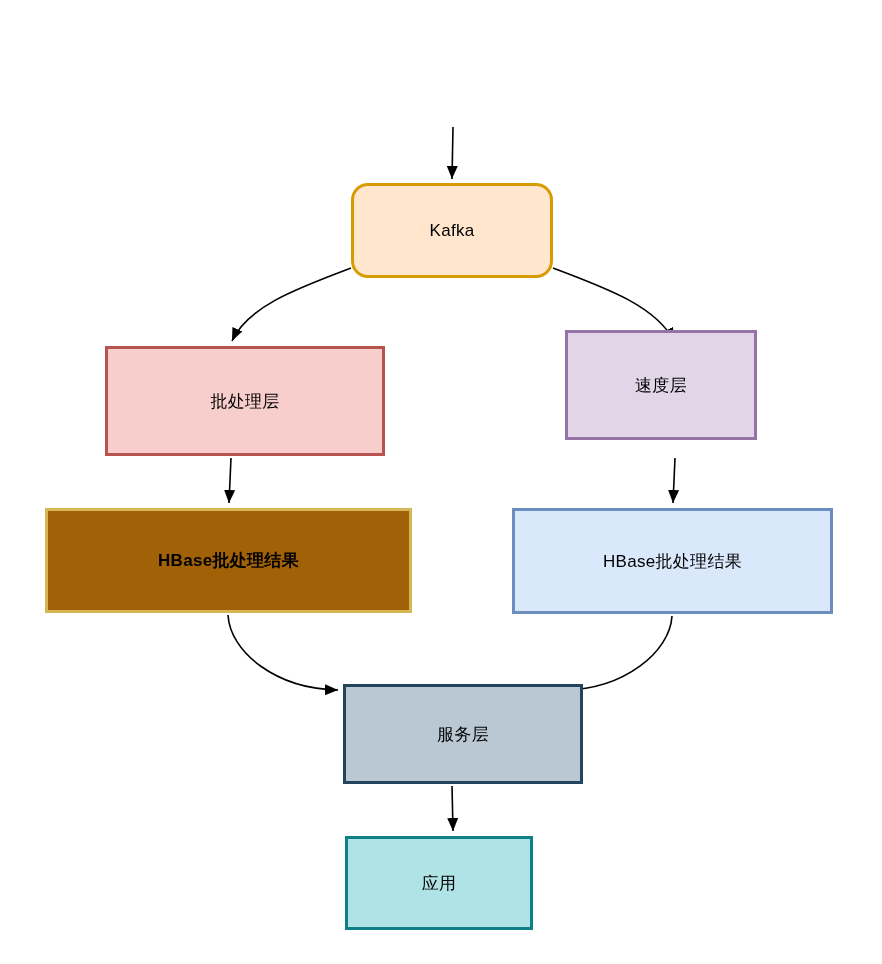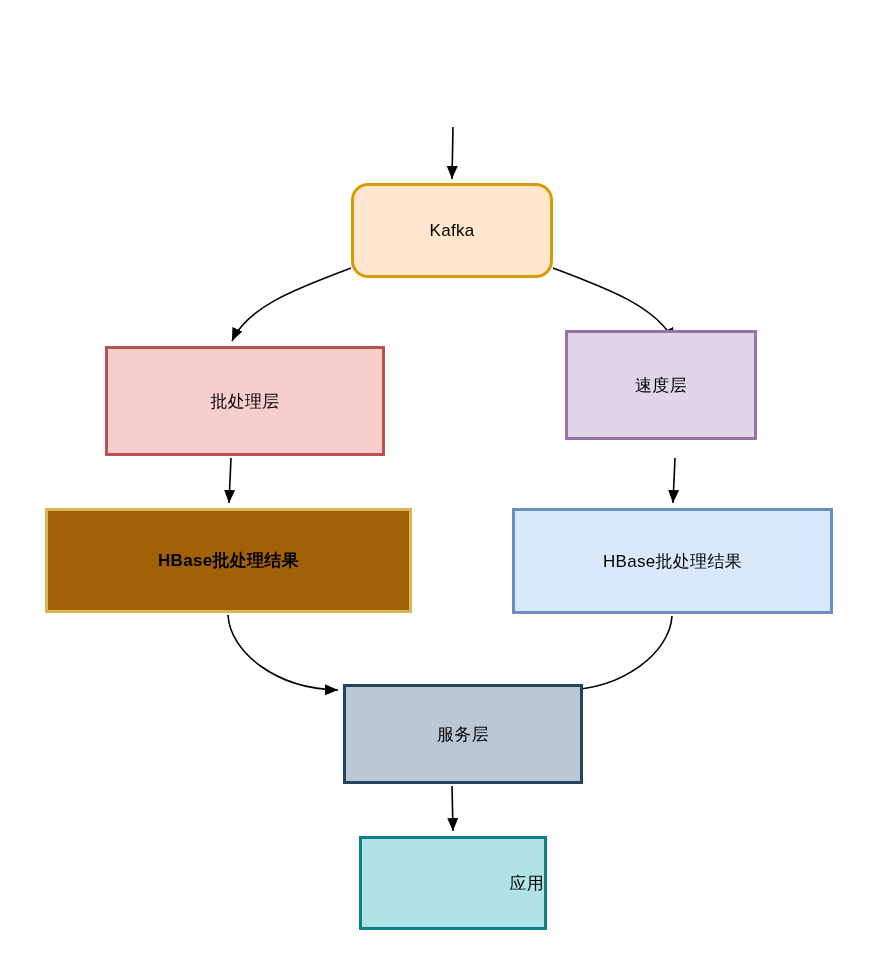--- a/index.html
+++ b/index.html
@@ -37,21 +37,21 @@
     white-space: nowrap;
   }
   
   .node-0 { left: 343px; top:  26px; width: 220px; height: 100px; }
   .node-1 { left: 351px; top: 183px; width: 202px; height:  95px; }
   .node-2 { left: 105px; top: 346px; width: 280px; height: 110px; }
   .node-3 { left: 565px; top: 330px; width: 192px; height: 110px; justify-content: center; }
   .node-4 { left:  45px; top: 508px; width: 367px; height: 105px; }
   .node-5 { left: 512px; top: 508px; width: 321px; height: 106px; }
   .node-6 { left: 343px; top: 684px; width: 240px; height: 100px; }
-  .node-7 { left: 359px; top: 836px; width: 188px; height:  94px; justify-content: flex-end; }
+  .node-7 { left: 345px; top: 836px; width: 188px; height:  94px; }
 </style>
 </head>
 <body>
 
 <div class="canvas">
 
   <svg class="edges-svg" viewBox="0 0 882 964" xmlns="http://www.w3.org/2000/svg">
     <defs>
       <marker id="arrowhead" markerWidth="15" markerHeight="13" refX="13" refY="5.5" orient="auto" markerUnits="userSpaceOnUse">
         <path d="M0,0 L13,5.5 L0,11 Z" fill="#000000"></path>

